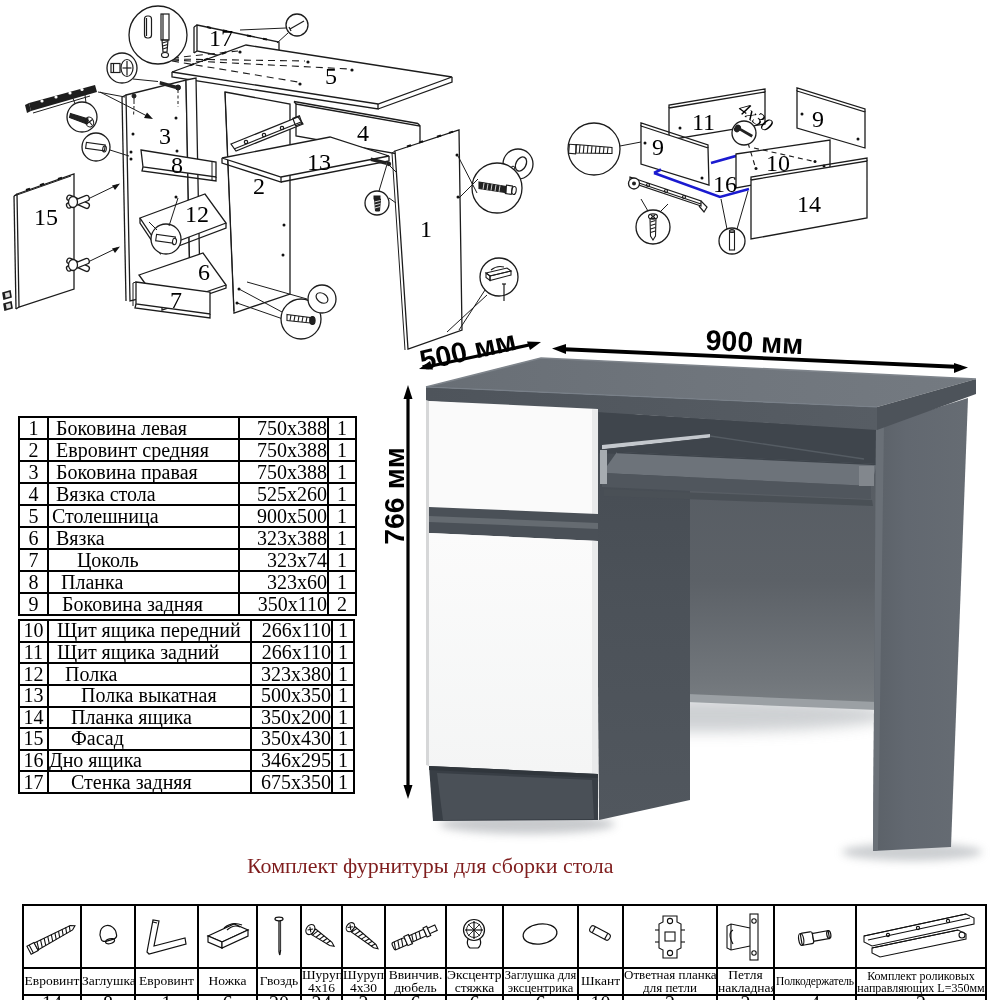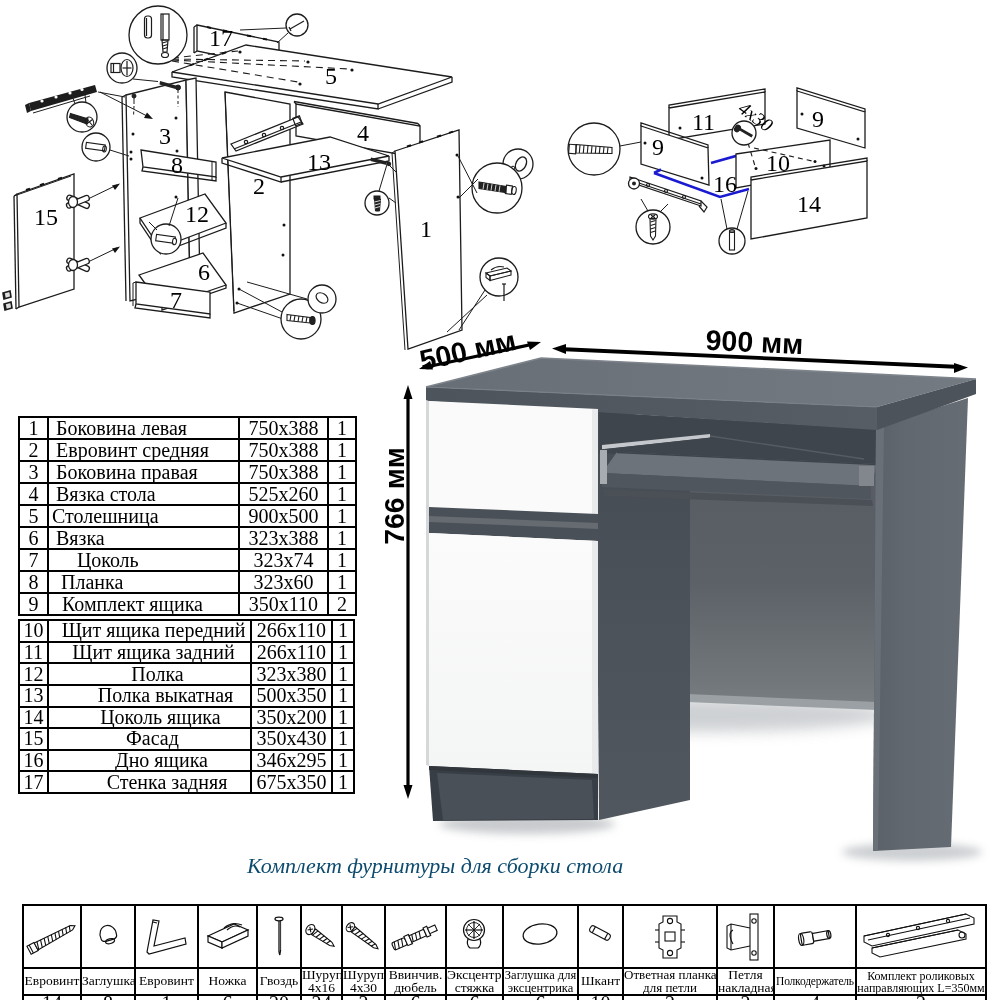--- a/index.html
+++ b/index.html
@@ -1,31 +1,31 @@
 <!DOCTYPE html>
 <html><head>
 <meta charset="utf-8">
 <style>
 html,body{margin:0;padding:0;background:#ffffff;width:1000px;height:1000px;overflow:hidden;}
 body{font-family:"Liberation Serif",serif;position:relative;}
 .abs{position:absolute;}
 table{border-collapse:collapse;table-layout:fixed;}
 .pt{font-size:20px;color:#000;}
 .pt td{border:2px solid #000;padding:0;white-space:nowrap;overflow:hidden;height:20px;line-height:19px;}
-.pt2 td{height:19.6px;line-height:19px;text-align:center;}
+.pt2 td{height:19.6px;line-height:19px;}
 .pt .num{text-align:center;}
-.pt .dim{text-align:center;}
+.pt .dim{text-align:right;}
 .pt .qty{text-align:center;}
 .hw{font-size:14px;color:#000;margin-top:28px;}
 .hw td{border:2px solid #000;padding:0;text-align:center;overflow:hidden;}
 .hw svg{display:block;margin:0 auto;}
 .hw .ir td{height:61px;}
 .hw .nr td{height:25px;line-height:12.5px;font-size:13.5px;white-space:nowrap;}
 .hw .qr td{height:15px;line-height:15px;font-size:20px;}
-#title{font-size:22px;color:#0c4a6e;white-space:nowrap;font-style:italic;}
+#title{font-size:22px;color:#7f1d1d;white-space:nowrap;}
 </style>
 </head>
 <body>
 <svg class="abs" style="left:0;top:0" width="1000" height="1000" viewBox="0 0 1000 1000">
 <defs>
 <linearGradient id="gTop" x1="0" y1="0" x2="1" y2="0">
  <stop offset="0" stop-color="#686e75"></stop>
         <stop offset="0.5" stop-color="#6f757c"></stop>
         <stop offset="1" stop-color="#747a81"></stop>
 </linearGradient>
@@ -552,21 +552,21 @@
         <td class="qty">1</td>
       </tr>
 <tr>
         <td class="num">8</td>
         <td style="padding-left:12px">Планка</td>
         <td class="dim">323х60</td>
         <td class="qty">1</td>
       </tr>
 <tr>
         <td class="num">9</td>
-        <td style="padding-left:13px">Комплект ящика</td>
+        <td style="padding-left:13px">Боковина задняя</td>
         <td class="dim">350х110</td>
         <td class="qty">2</td>
       </tr>
 </tbody>
   </table>
 <table class="pt pt2 abs" style="left:18px;top:619px;width:335px;height:175px">
 <colgroup>
       <col style="width:29px">
       <col style="width:203px">
       <col style="width:81px">
@@ -592,39 +592,39 @@
         <td class="qty">1</td>
       </tr>
 <tr>
         <td class="num">13</td>
         <td style="padding-left:32px">Полка выкатная</td>
         <td class="dim">500х350</td>
         <td class="qty">1</td>
       </tr>
 <tr>
         <td class="num">14</td>
-        <td style="padding-left:22px">Цоколь ящика</td>
+        <td style="padding-left:22px">Планка ящика</td>
         <td class="dim">350х200</td>
         <td class="qty">1</td>
       </tr>
 <tr>
         <td class="num">15</td>
-        <td style="padding-left:6px">Фасад</td>
+        <td style="padding-left:22px">Фасад</td>
         <td class="dim">350х430</td>
         <td class="qty">1</td>
       </tr>
 <tr>
         <td class="num">16</td>
-        <td style="padding-left:24px">Дно ящика</td>
+        <td style="">Дно ящика</td>
         <td class="dim">346х295</td>
         <td class="qty">1</td>
       </tr>
 <tr>
         <td class="num">17</td>
-        <td style="padding-left:35px">Стенка задняя</td>
+        <td style="padding-left:22px">Стенка задняя</td>
         <td class="dim">675х350</td>
         <td class="qty">1</td>
       </tr>
 </tbody>
   </table>
 <div id="title" class="abs" style="left:247px;top:853px">Комплект фурнитуры для сборки стола</div>
 <table class="hw abs" style="left:22px;top:876px;width:963px;height:108px">
 <colgroup>
       <col style="width:58px">
       <col style="width:54px">

